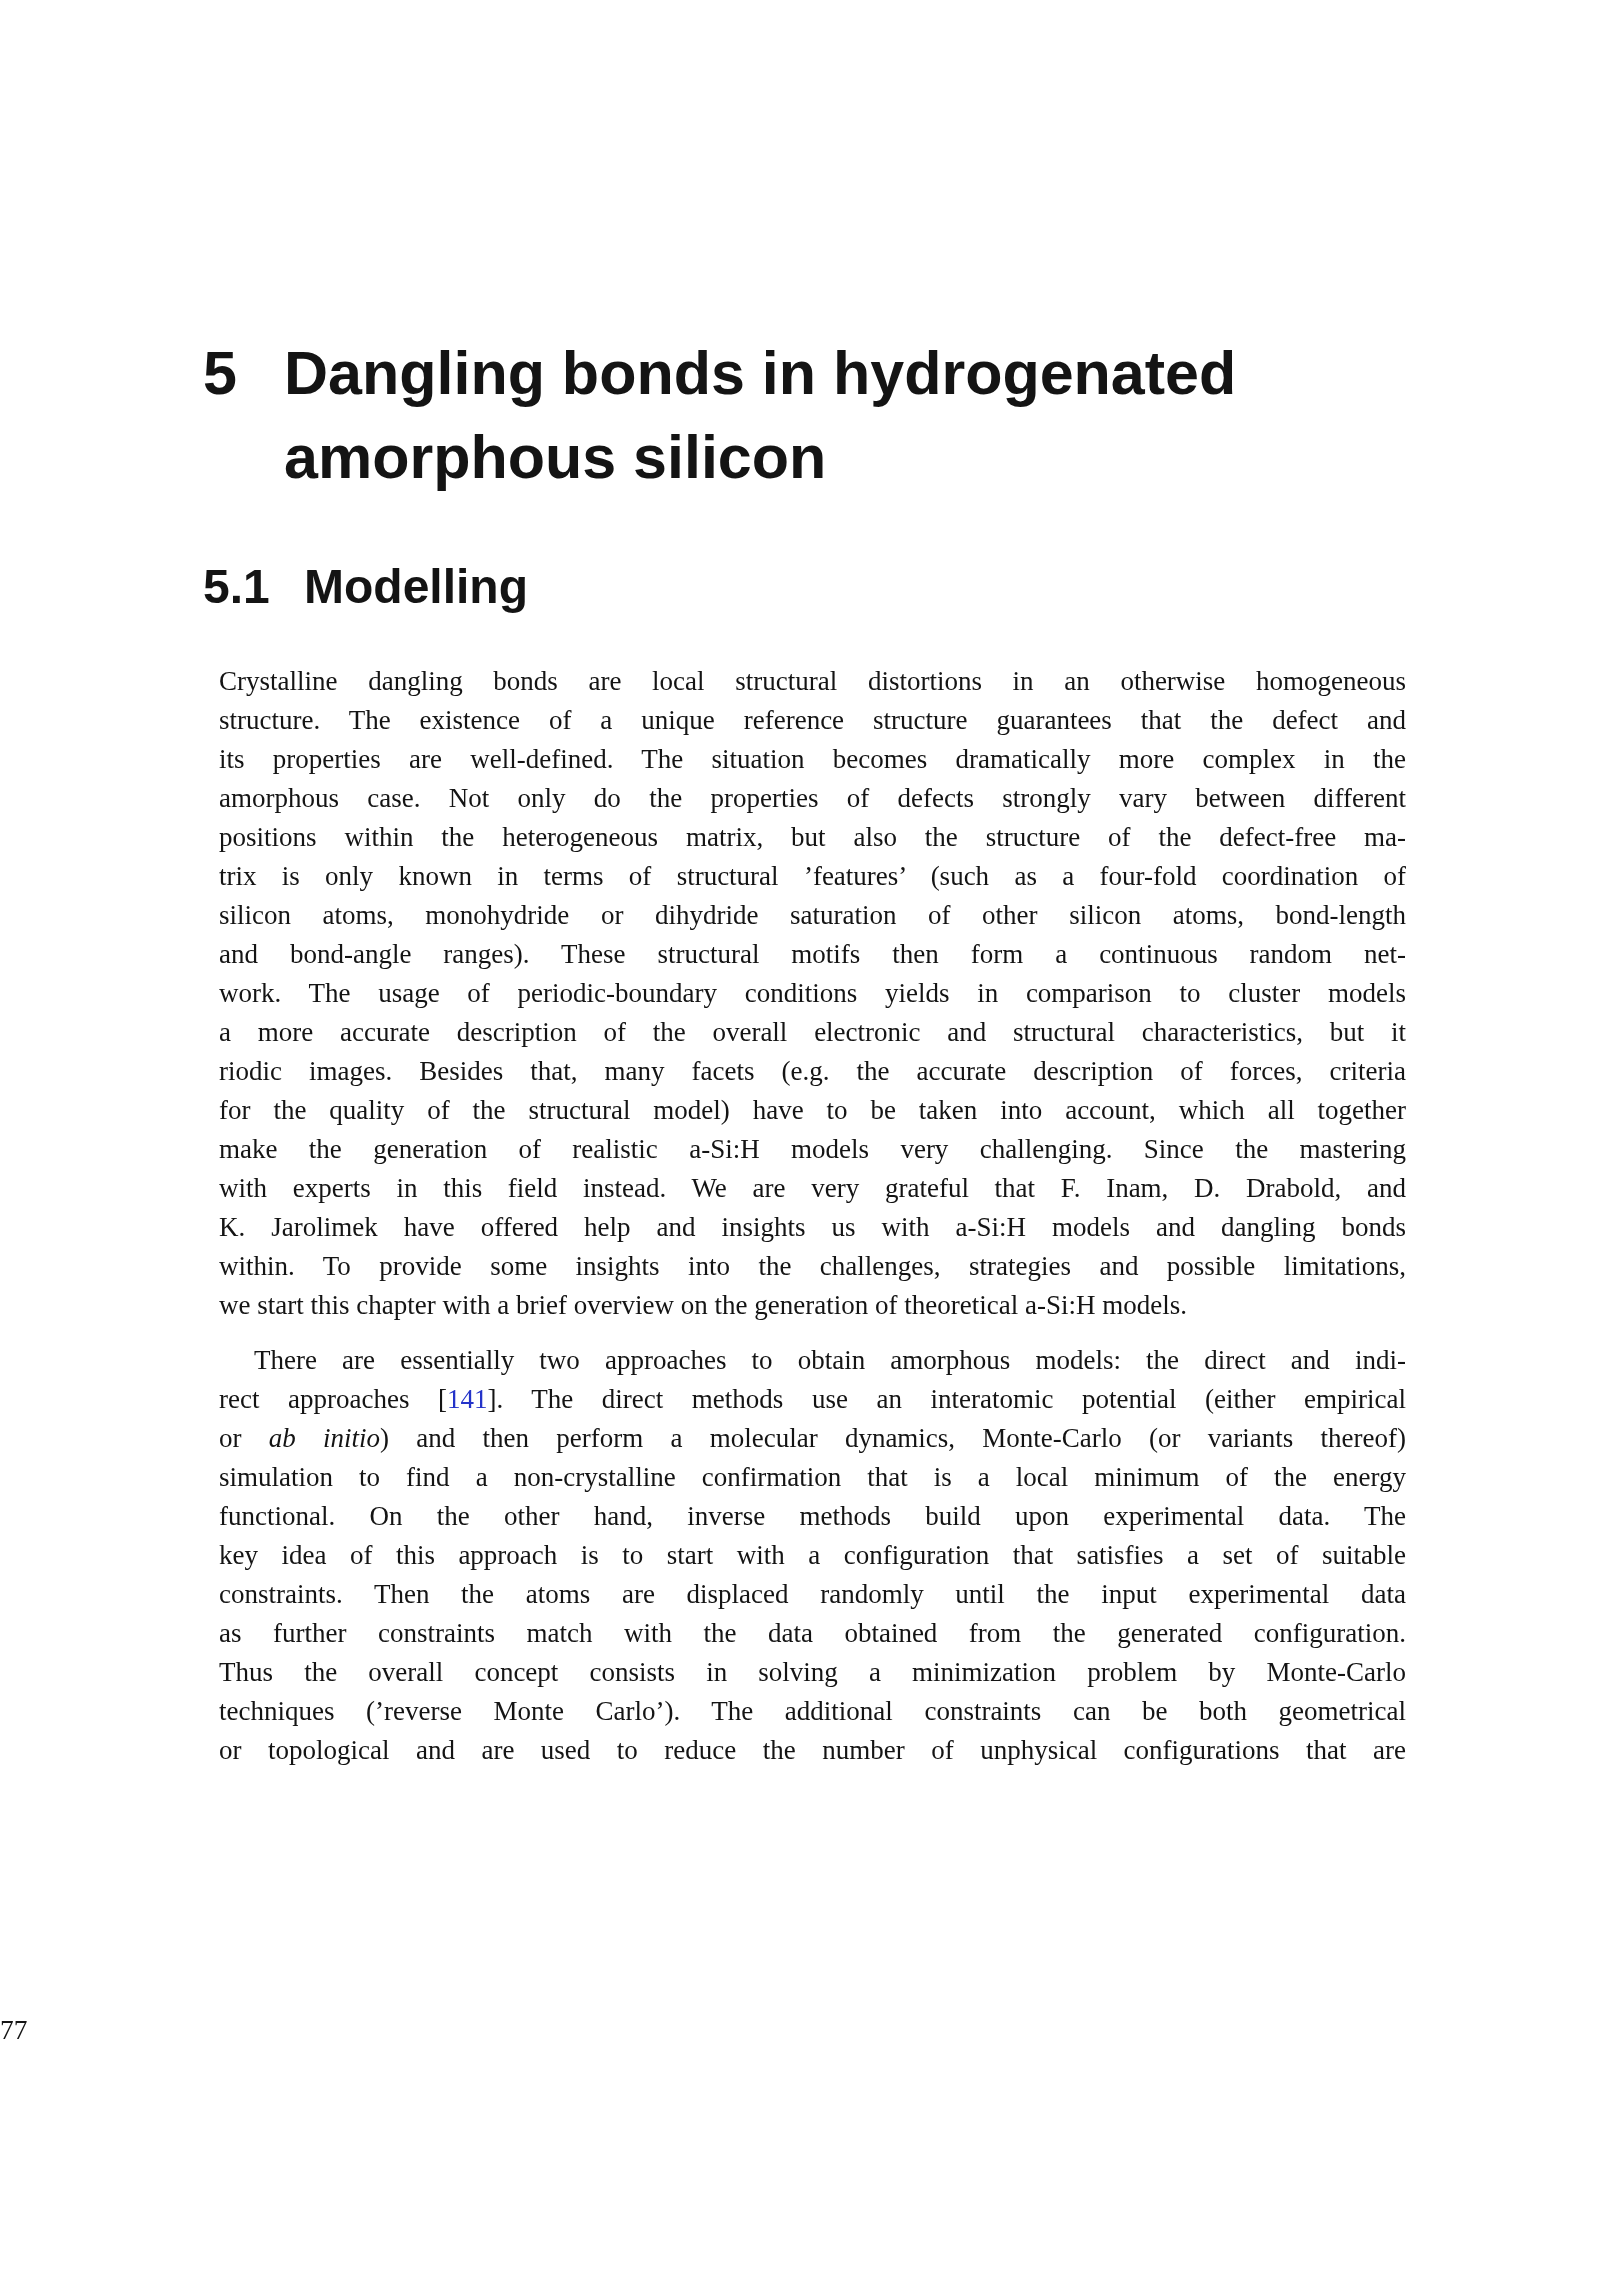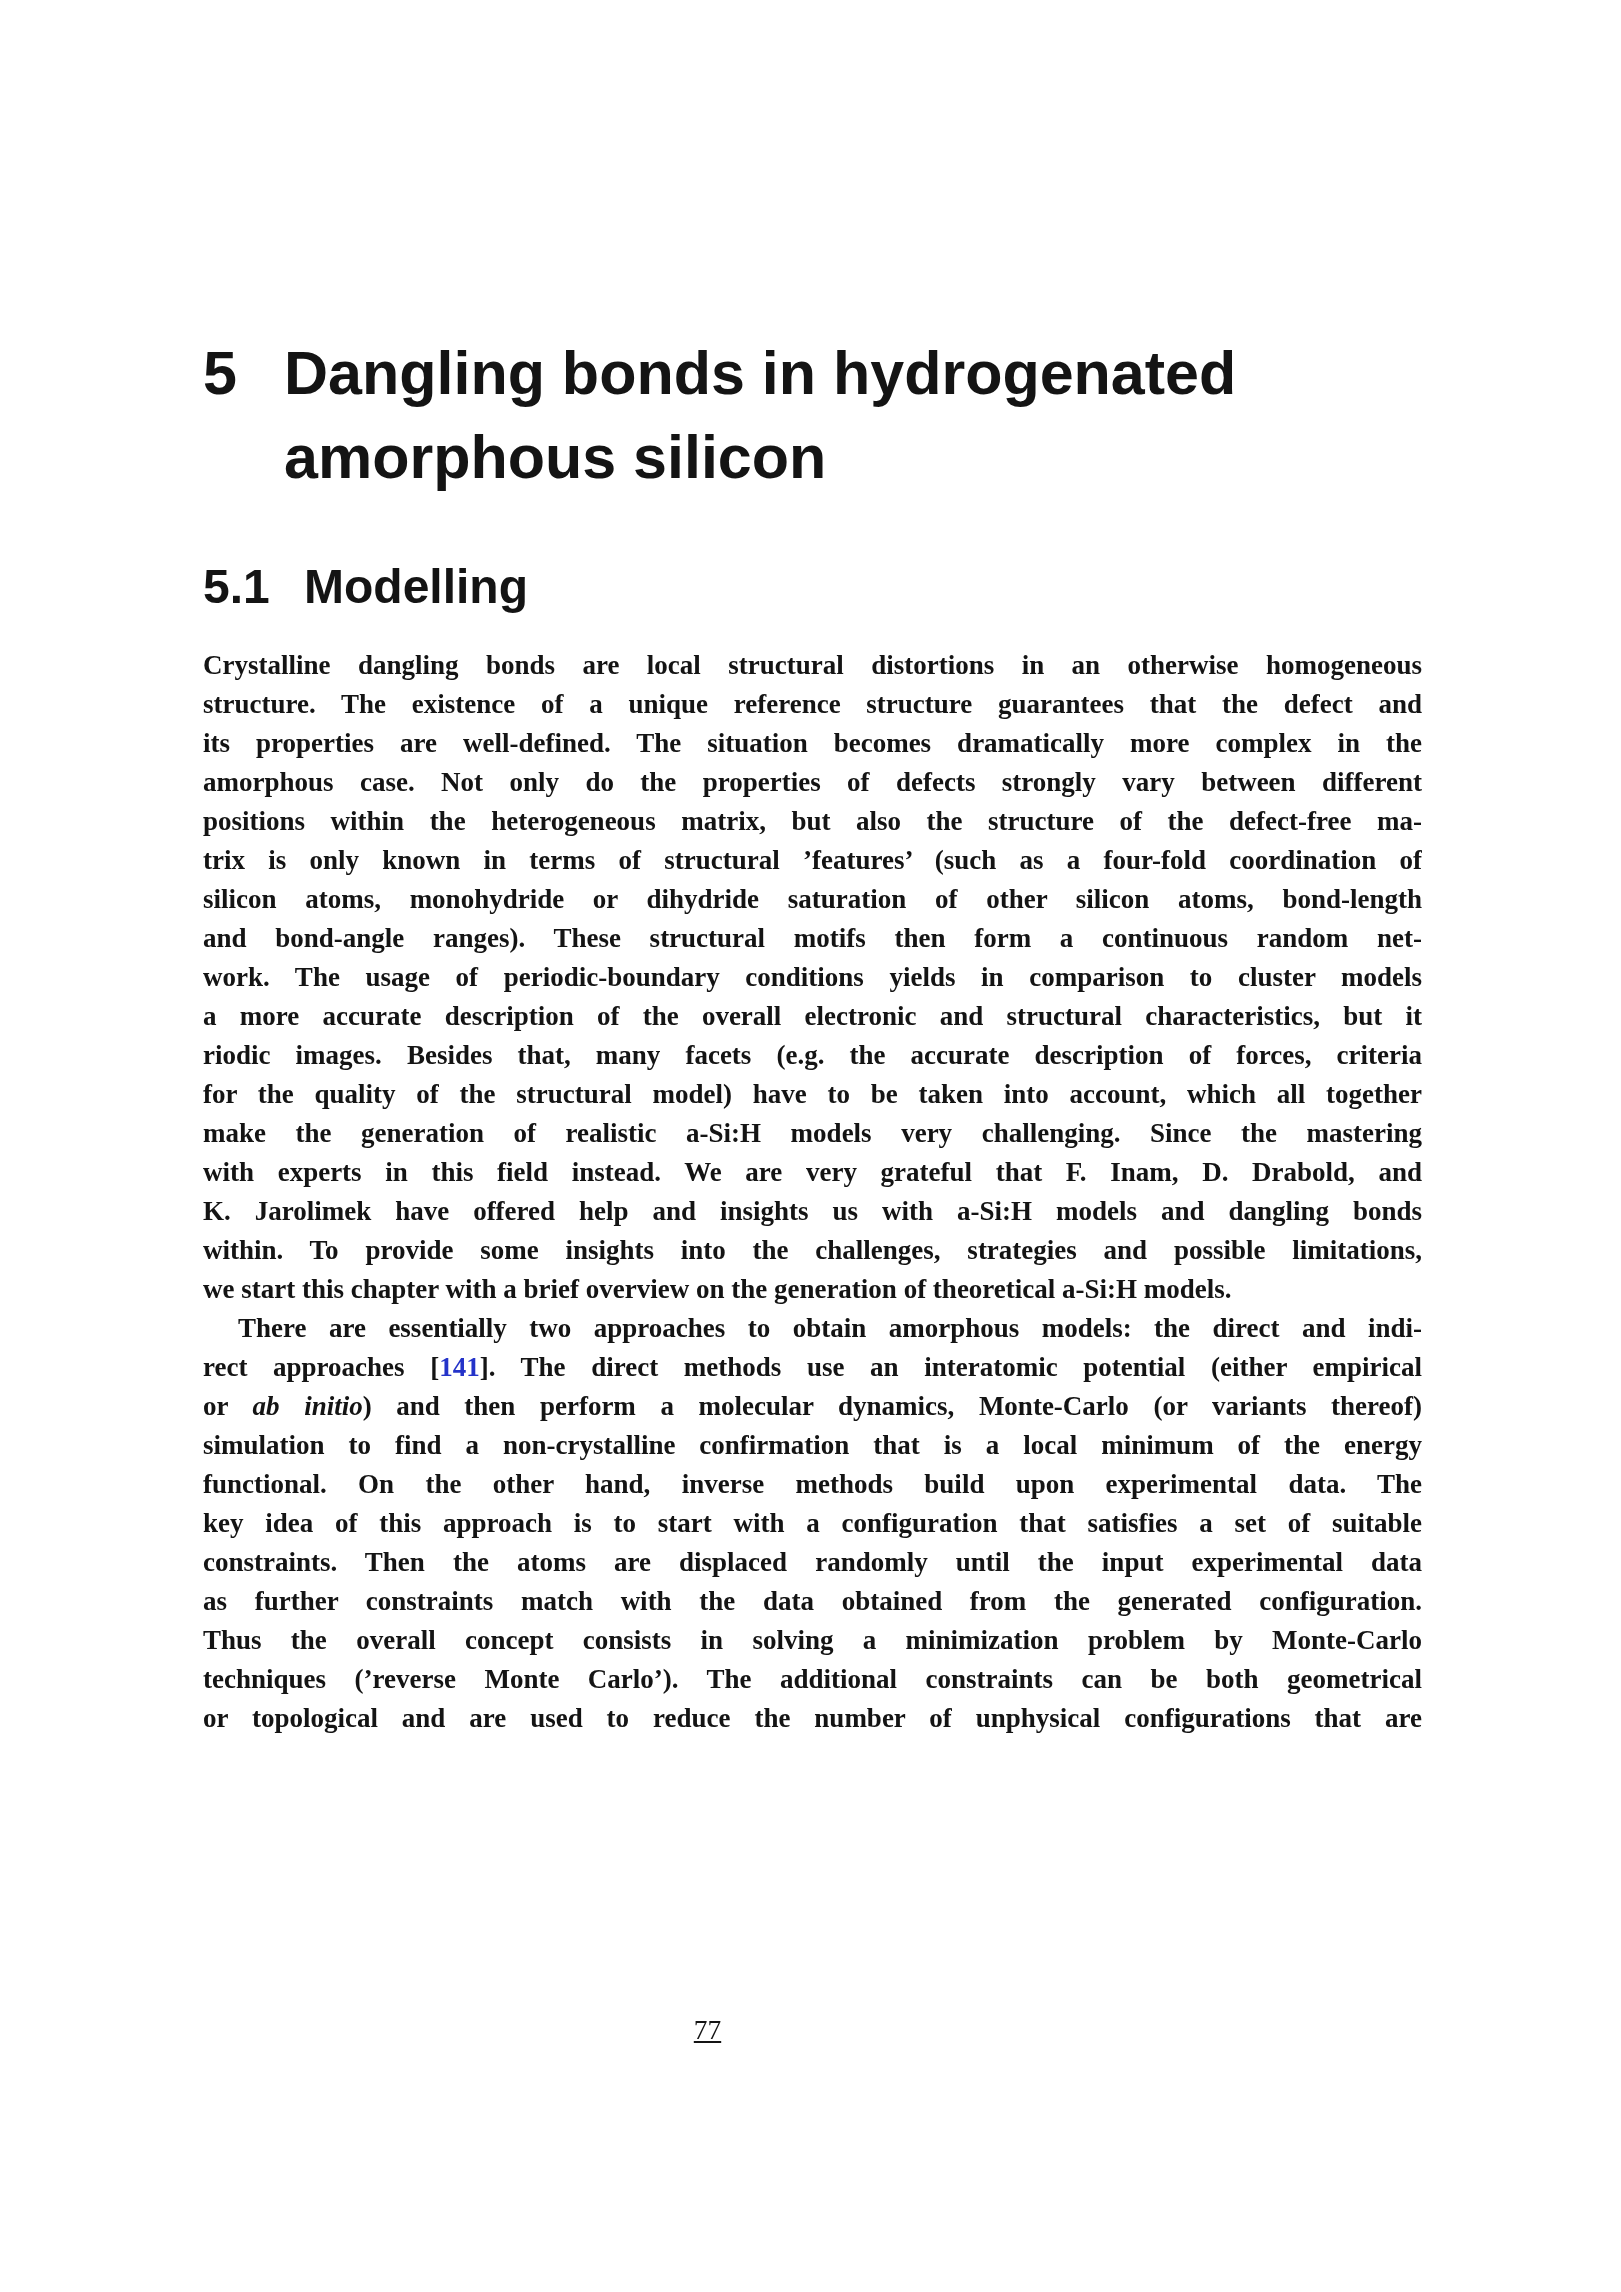--- a/index.html
+++ b/index.html
@@ -34,21 +34,21 @@
     font-size: 48px; line-height: 51px;
     color: var(--text-color);
   }
   .sec-num { width: 101px; flex: 0 0 101px; }
 
   .body-text {
     position: absolute; left: 203px; top: 646px; width: 1219px;
     font-size: 27px; line-height: 39px;
     color: var(--text-color);
   }
-  .paragraph { margin: 0; font-weight: bold; }
+  .paragraph { margin: 16px; }
   .line {
     text-align: justify;
     height: 39px;
     overflow: hidden;
   }
   
   .line::after {
     content: "";
     display: inline-block;
     width: 100%;
@@ -56,24 +56,23 @@
     vertical-align: top;
   }
   .line.flush-left::after { content: none; } 
   .line.indented { text-indent: 35px; }      
 
   .cite { color: var(--link-color); }
   .em { font-style: italic; }
 
   .footer {
     position: absolute; left: 0; top: 2011px; width: 1415px;
-    text-align: center;
+    text-align: left;
     font-size: 27.4px; line-height: 39px;
     color: var(--text-color);
-    text-decoration: underline;
   }
 </style>
 </head>
 <body>
 
 <div class="page">
 
   <div class="chapter-heading">
     <div class="ch-num">5</div>
     <div class="ch-title">

